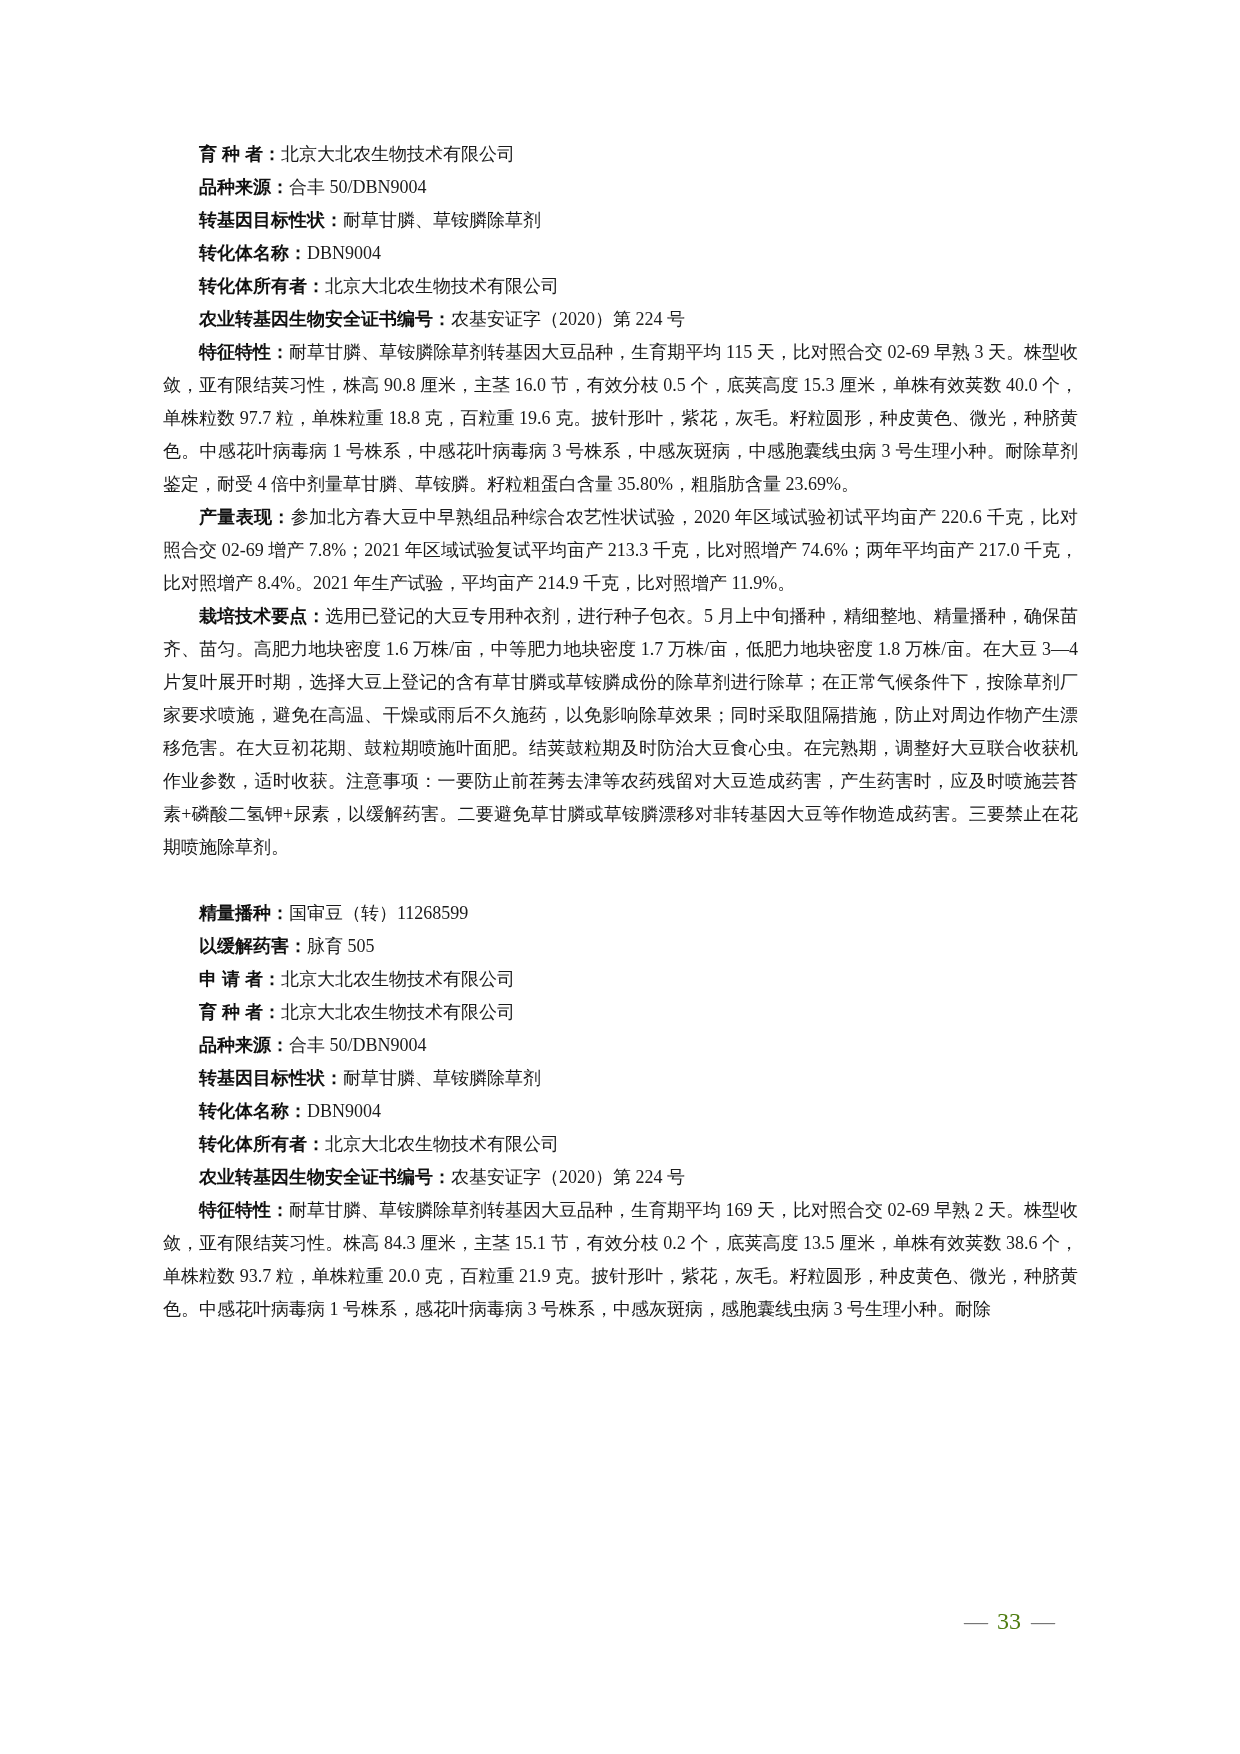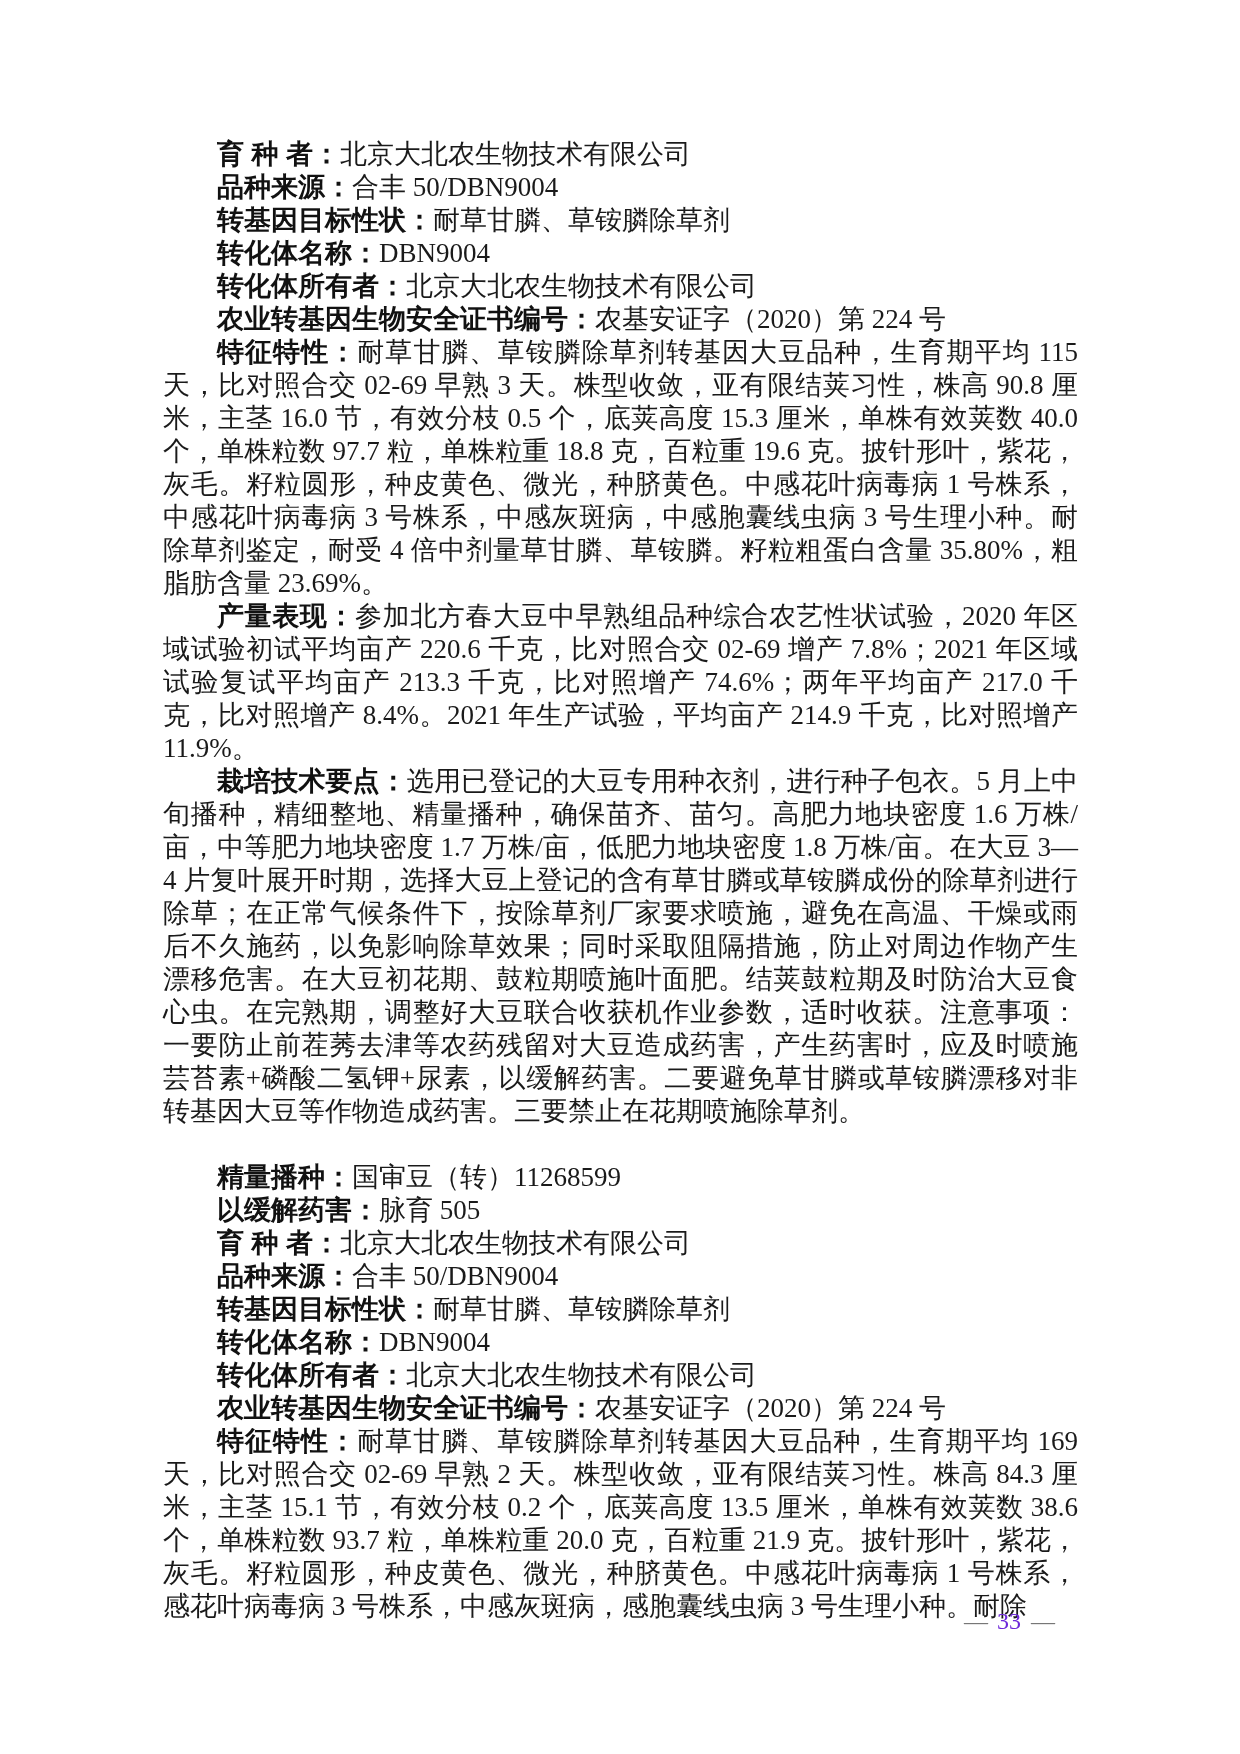--- a/index.html
+++ b/index.html
@@ -10,21 +10,21 @@
     background: #ffffff;
     overflow: hidden;
     font-family: "Liberation Serif", "DejaVu Serif", serif;
     color: #1a1a1a;
   }
   .content {
     position: absolute;
     top: 138px;
     left: 163px;
     width: 915px;
-    font-size: 27px;
+    font-size: 18px;
     line-height: 33px;
     text-align: justify;
   }
   .field, .para {
     margin: 0;
     text-indent: 2em;
     text-align: justify;
   }
   .label {
     font-family: "Liberation Sans", "DejaVu Sans", sans-serif;
@@ -39,21 +39,21 @@
   .block2 { margin-top: 33px; }
   .footer {
     position: absolute;
     top: 1606px;
     right: 186px;
     font-size: 24px;
     line-height: 30px;
     white-space: nowrap;
   }
   .footer .dash { color: #777777; letter-spacing: -1px; }
-  .footer .pagenum { color: #6d28d9; margin: 16px 10px; }
+  .footer .pagenum { color: #4d7c0f; margin: 16px 10px; }
 </style>
 </head>
 <body>
 
 <div class="page">
   <div class="content">
 
     <div>
       <p class="field"><span class="label">育 种 者：</span><span class="value">北京大北农生物技术有限公司</span></p>
       <p class="field"><span class="label">品种来源：</span><span class="value">合丰 50/DBN9004</span></p>
@@ -63,20 +63,21 @@
       <p class="field"><span class="label">农业转基因生物安全证书编号：</span><span class="value">农基安证字（2020）第 224 号</span></p>
 
       <p class="para"><span class="label">特征特性：</span><span class="ptext">耐草甘膦、草铵膦除草剂转基因大豆品种，生育期平均 115 天，比对照合交 02-69 早熟 3 天。株型收敛，亚有限结荚习性，株高 90.8 厘米，主茎 16.0 节，有效分枝 0.5 个，底荚高度 15.3 厘米，单株有效荚数 40.0 个，单株粒数 97.7 粒，单株粒重 18.8 克，百粒重 19.6 克。披针形叶，紫花，灰毛。籽粒圆形，种皮黄色、微光，种脐黄色。中感花叶病毒病 1 号株系，中感花叶病毒病 3 号株系，中感灰斑病，中感胞囊线虫病 3 号生理小种。耐除草剂鉴定，耐受 4 倍中剂量草甘膦、草铵膦。籽粒粗蛋白含量 35.80%，粗脂肪含量 23.69%。</span></p>
       <p class="para"><span class="label">产量表现：</span><span class="ptext">参加北方春大豆中早熟组品种综合农艺性状试验，2020 年区域试验初试平均亩产 220.6 千克，比对照合交 02-69 增产 7.8%；2021 年区域试验复试平均亩产 213.3 千克，比对照增产 74.6%；两年平均亩产 217.0 千克，比对照增产 8.4%。2021 年生产试验，平均亩产 214.9 千克，比对照增产 11.9%。</span></p>
       <p class="para"><span class="label">栽培技术要点：</span><span class="ptext">选用已登记的大豆专用种衣剂，进行种子包衣。5 月上中旬播种，精细整地、精量播种，确保苗齐、苗匀。高肥力地块密度 1.6 万株/亩，中等肥力地块密度 1.7 万株/亩，低肥力地块密度 1.8 万株/亩。在大豆 3—4 片复叶展开时期，选择大豆上登记的含有草甘膦或草铵膦成份的除草剂进行除草；在正常气候条件下，按除草剂厂家要求喷施，避免在高温、干燥或雨后不久施药，以免影响除草效果；同时采取阻隔措施，防止对周边作物产生漂移危害。在大豆初花期、鼓粒期喷施叶面肥。结荚鼓粒期及时防治大豆食心虫。在完熟期，调整好大豆联合收获机作业参数，适时收获。注意事项：一要防止前茬莠去津等农药残留对大豆造成药害，产生药害时，应及时喷施芸苔素+磷酸二氢钾+尿素，以缓解药害。二要避免草甘膦或草铵膦漂移对非转基因大豆等作物造成药害。三要禁止在花期喷施除草剂。</span></p>
     </div>
 
     <div class="block2">
       <p class="field"><span class="label">精量播种：</span><span class="value">国审豆（转）11268599</span></p>
       <p class="field"><span class="label">以缓解药害：</span><span class="value">脉育 505</span></p>
+      <p class="field"><span class="label">申 请 者：</span><span class="value">北京大北农生物技术有限公司</span></p>
       <p class="field"><span class="label">育 种 者：</span><span class="value">北京大北农生物技术有限公司</span></p>
       <p class="field"><span class="label">品种来源：</span><span class="value">合丰 50/DBN9004</span></p>
       <p class="field"><span class="label">转基因目标性状：</span><span class="value">耐草甘膦、草铵膦除草剂</span></p>
       <p class="field"><span class="label">转化体名称：</span><span class="value">DBN9004</span></p>
       <p class="field"><span class="label">转化体所有者：</span><span class="value">北京大北农生物技术有限公司</span></p>
       <p class="field"><span class="label">农业转基因生物安全证书编号：</span><span class="value">农基安证字（2020）第 224 号</span></p>
 
       <p class="para"><span class="label">特征特性：</span><span class="ptext">耐草甘膦、草铵膦除草剂转基因大豆品种，生育期平均 169 天，比对照合交 02-69 早熟 2 天。株型收敛，亚有限结荚习性。株高 84.3 厘米，主茎 15.1 节，有效分枝 0.2 个，底荚高度 13.5 厘米，单株有效荚数 38.6 个，单株粒数 93.7 粒，单株粒重 20.0 克，百粒重 21.9 克。披针形叶，紫花，灰毛。籽粒圆形，种皮黄色、微光，种脐黄色。中感花叶病毒病 1 号株系，感花叶病毒病 3 号株系，中感灰斑病，感胞囊线虫病 3 号生理小种。耐除</span></p>
     </div>
   </div>

